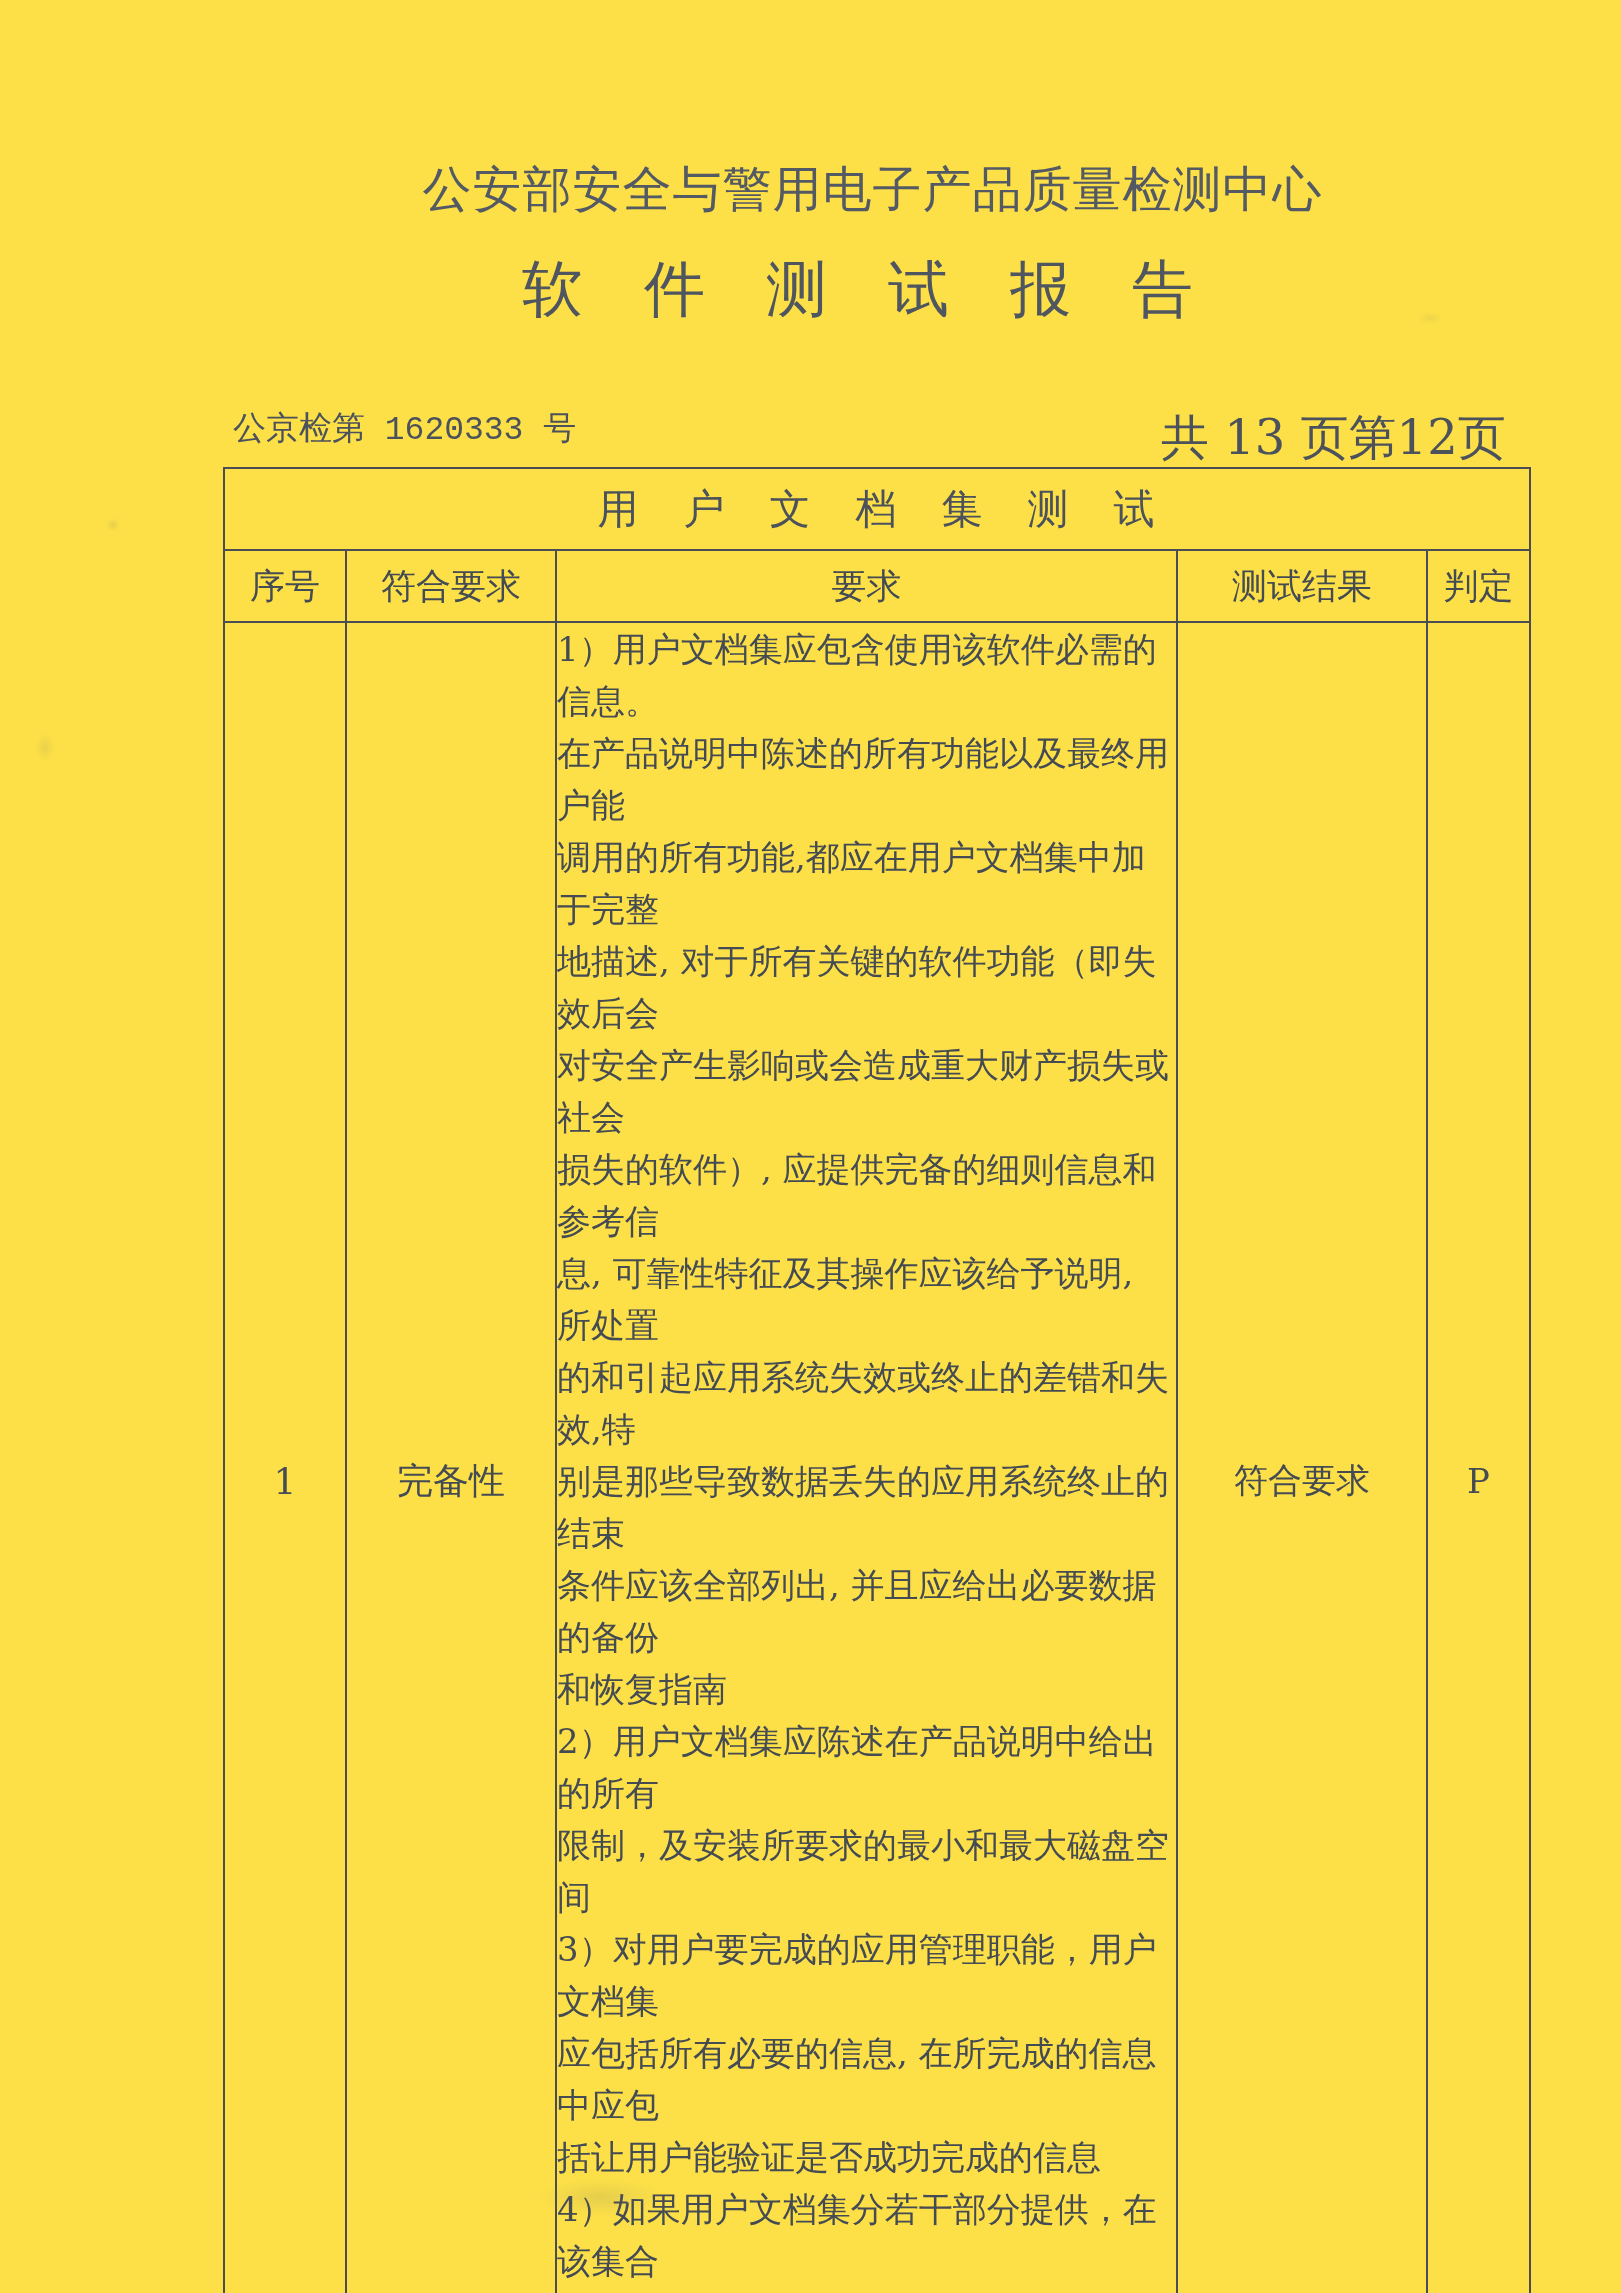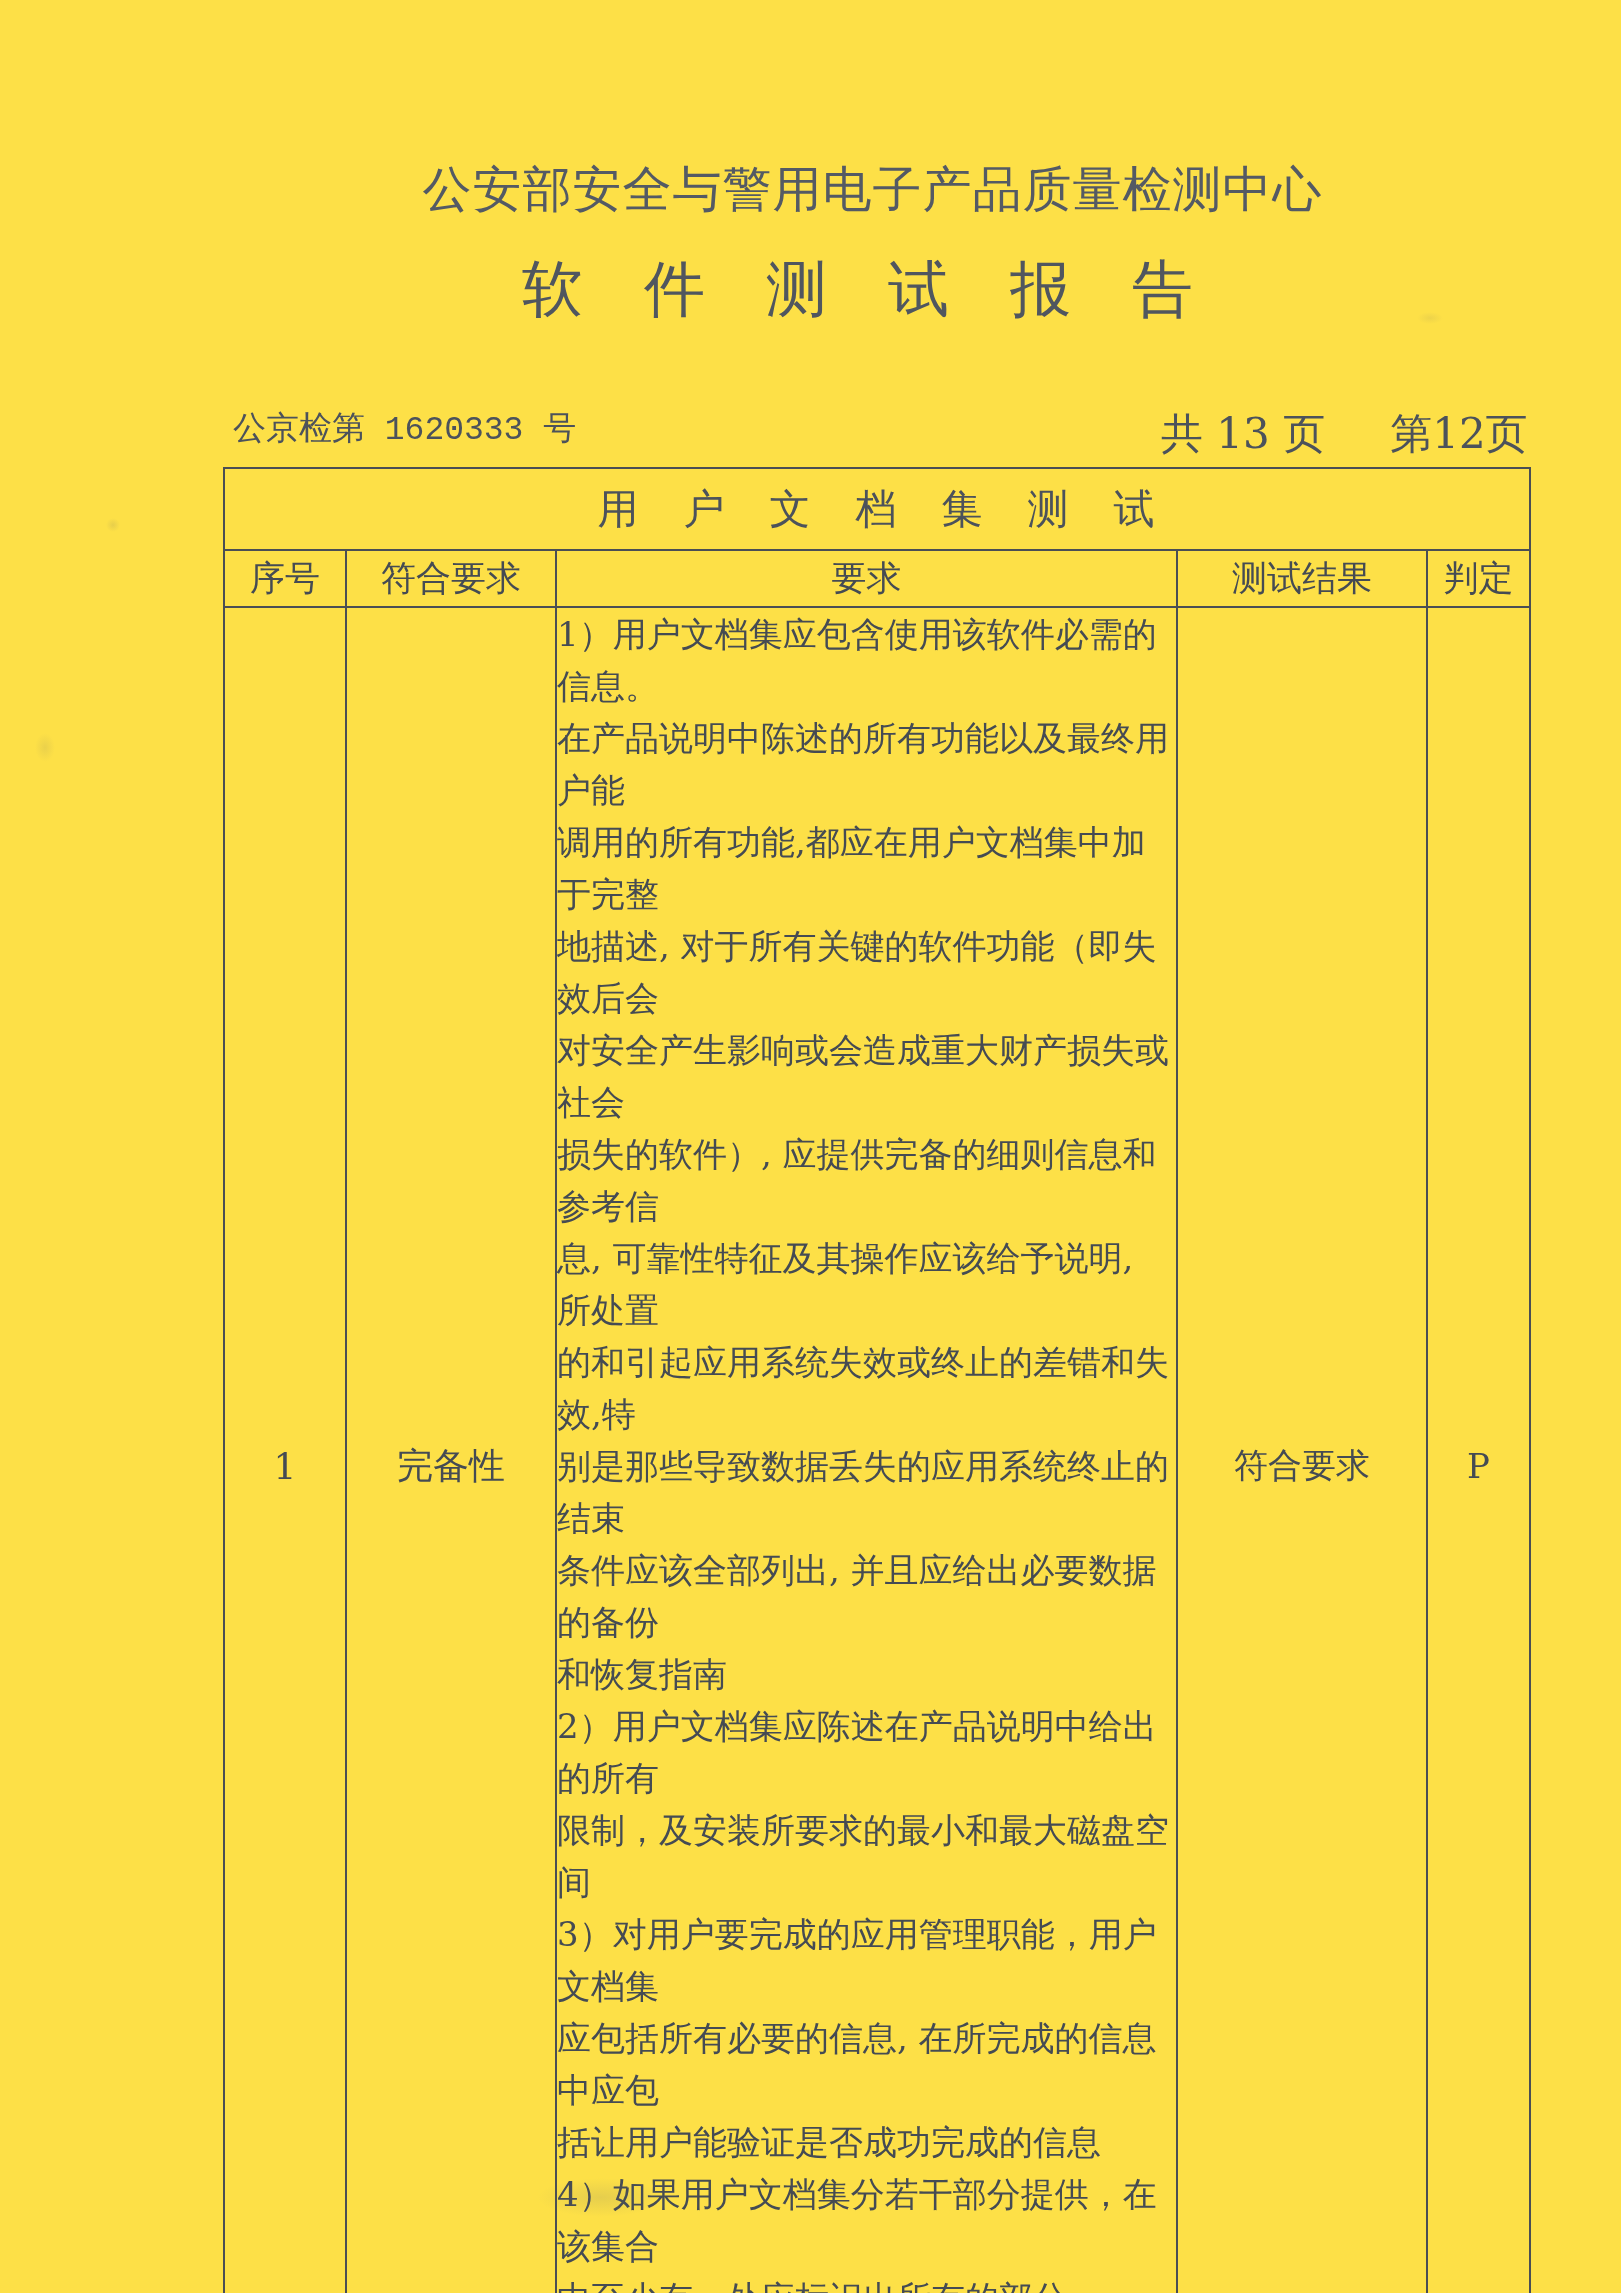--- a/index.html
+++ b/index.html
@@ -21,22 +21,22 @@
     position:absolute;top:249px;left:47px;width:1621px;
     text-align:center;font-size:61px;color:#50565f;
     white-space:nowrap;
   }
   .report-no{
     position:absolute;left:233px;top:406px;font-size:33px;color:#4c525b;
     white-space:nowrap;
     font-family:Liberation Mono, monospace;
   }
   .page-count{
-    position:absolute;left:1161px;top:406px;font-size:42px;color:#4c525b;
-    display:flex;gap:65px;white-space:nowrap;
+    position:absolute;left:1161px;top:406px;font-size:48px;color:#4c525b;
+    display:flex;white-space:nowrap;
   }
   
   table.report{
     position:absolute;left:223px;top:467px;width:1306px;
     border-collapse:collapse;table-layout:fixed;
     color:#454b53;
   }
   table.report td{
     border:2px solid #4a4e54;
     padding:0;
@@ -90,21 +90,21 @@
       <col style="width:122px">
         <col style="width:210px">
         <col style="width:621px">
         <col style="width:250px">
         <col style="width:103px">
     </colgroup>
     <tbody>
         <tr style="height:82px">
       <td class="tbl-title" colspan="5">用　户　文　档　集　测　试</td>
     </tr>
-    <tr style="height:57px">
+    <tr style="height:72px">
       <td class="colhead">序号</td>
       <td class="colhead">符合要求</td>
       <td class="colhead">要求</td>
       <td class="colhead">测试结果</td>
       <td class="colhead">判定</td>
     </tr>
     <tr style="height:1075px">
       <td class="num">1</td>
       <td class="item">完备性</td>
       <td class="req">1）用户文档集应包含使用该软件必需的信息。

